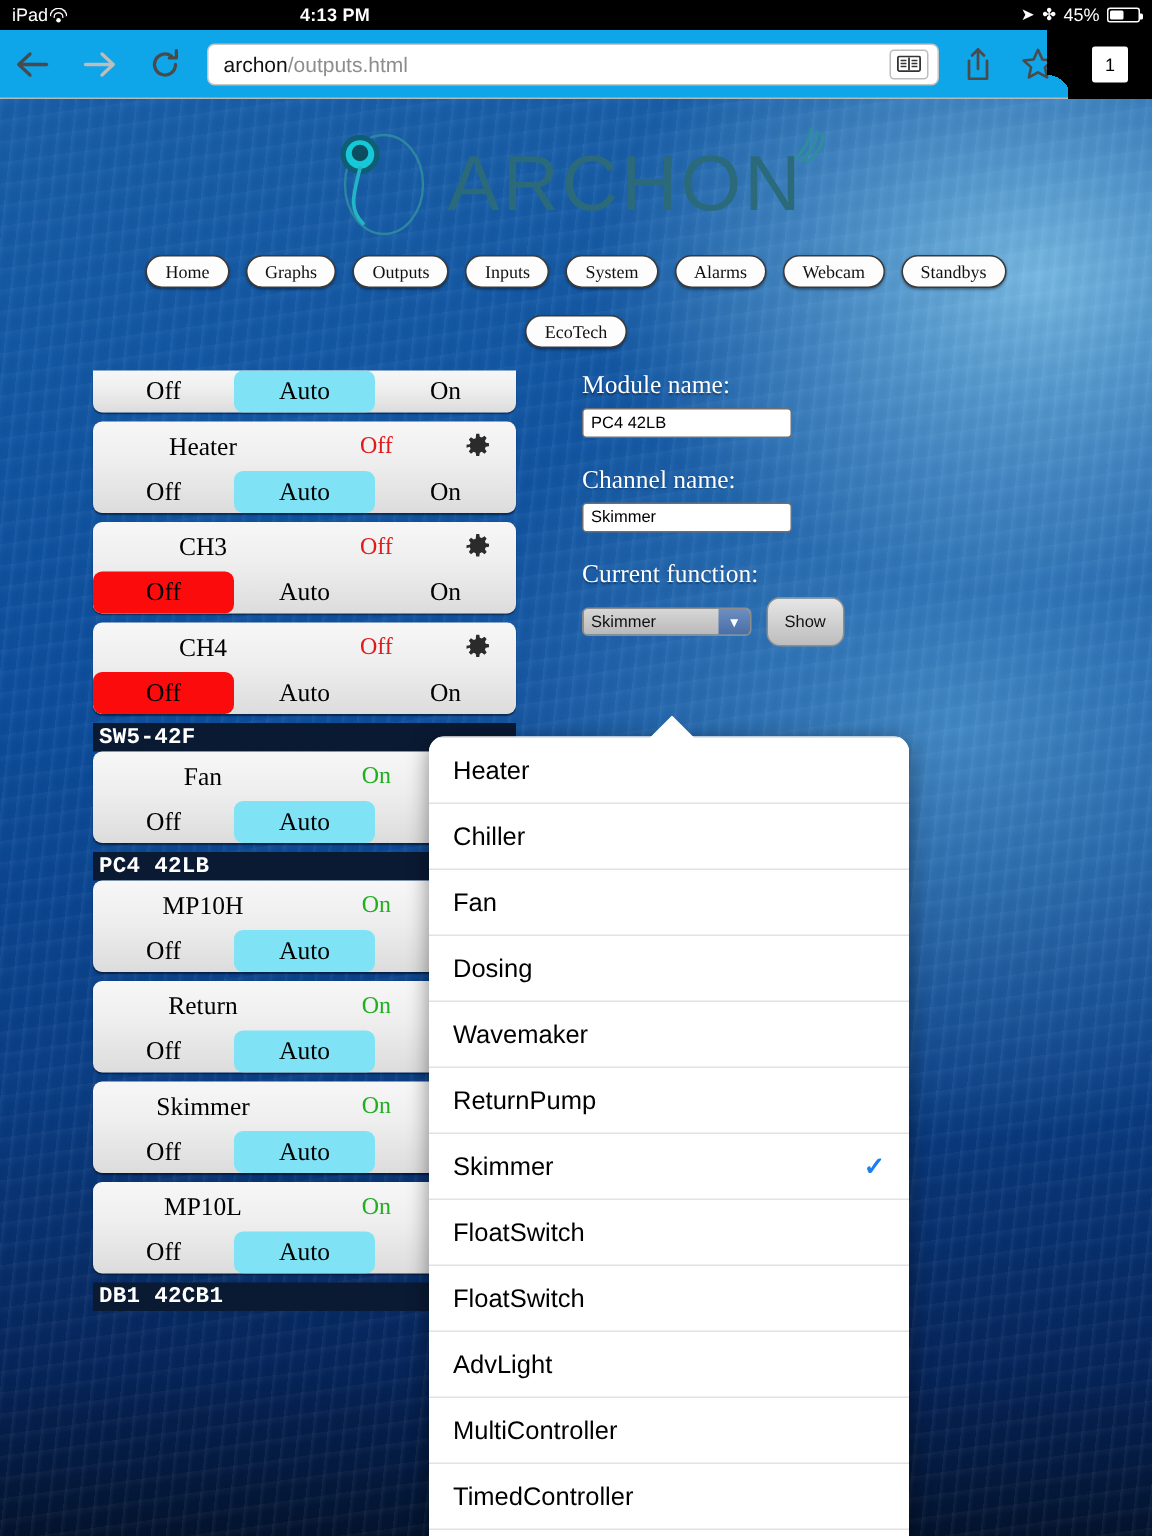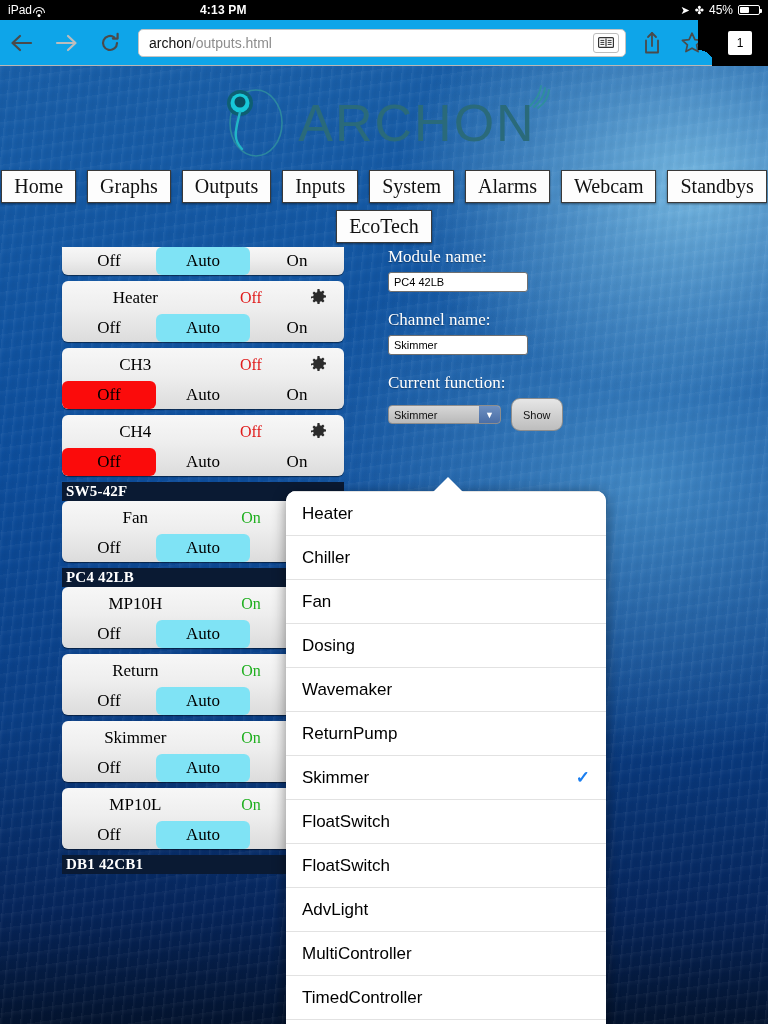--- a/index.html
+++ b/index.html
@@ -10,21 +10,21 @@
     position:relative;
   }
 
   
   .statusbar{
     position:absolute; left:0; top:0; width:768px; height:20px;
     background:#000; color:#fff;
     display:flex; align-items:center;
     font-size:12px;
   }
-  .sb-left{ display:flex; align-items:flex-end; gap:1px; padding-left:8px; width:200px;}
+  .sb-left{ display:flex; align-items:center; gap:1px; padding-left:8px; width:200px;}
   .sb-center{ flex:1; text-align:left; font-weight:bold; font-size:12px; letter-spacing:0.2px;}
   .sb-right{ display:flex; align-items:center; gap:5px; justify-content:flex-end; width:200px; padding-right:8px;}
   .wifi-ico{ display:inline-block; width:12px; height:10px; position:relative; }
   .wifi-ico i{ position:absolute; left:50%; transform:translateX(-50%); border:1.2px solid #fff; border-bottom:none;
     border-radius:50% 50% 0 0 / 100% 100% 0 0; }
   .wifi-ico i:nth-child(1){ width:12px; height:6px; top:0; }
   .wifi-ico i:nth-child(2){ width:7px; height:3.5px; top:3px; }
   .wifi-ico i:nth-child(3){ width:3px; height:3px; top:6.5px; border:none; background:#fff; border-radius:50%; }
   .loc-ico{ font-size:11px; line-height:1; transform:rotate(0deg);}
   .bt-ico{ font-size:11px; line-height:1;}
@@ -105,36 +105,36 @@
     position:relative;
   }
 
   
   .navrow{ position:absolute; left:0; width:768px; display:flex; justify-content:center; gap:11px; }
   .navrow.r1{ top:104px; }
   .navrow.r2{ top:144px; }
   .pill{
     background:#fdfdfd;
     border:1px solid #3a3a3a;
-    border-radius:0;
+    border-radius:12px;
     padding:2px 12px;
     font-family:"Liberation Serif", serif;
-    font-size:20px; color:#111;
+    font-size:12px; color:#111;
     box-shadow:0 1px 2px rgba(0,0,0,0.45);
     line-height:1.35;
     white-space:nowrap;
   }
 
   
   .outputs{
     position:absolute; left:62px; top:181px; width:282px;
   }
   .modhdr{
     background:#0a1a33;
-    color:#fff; font-family:Liberation Serif, serif; font-weight:bold;
+    color:#fff; font-family:Liberation Mono, monospace; font-weight:bold;
     font-size:15px; padding:1px 4px; letter-spacing:0.2px;
   }
   .ocard{
     background:linear-gradient(180deg,#f7f7f7 0%, #eeeeee 45%, #dcdcdc 100%);
     border-radius:6px;
     margin-bottom:6px;
     overflow:hidden;
     box-shadow:0 1px 1px rgba(0,0,0,0.5);
   }
   .ocard.partial{ border-radius:0 0 6px 6px; margin-top:0; }

